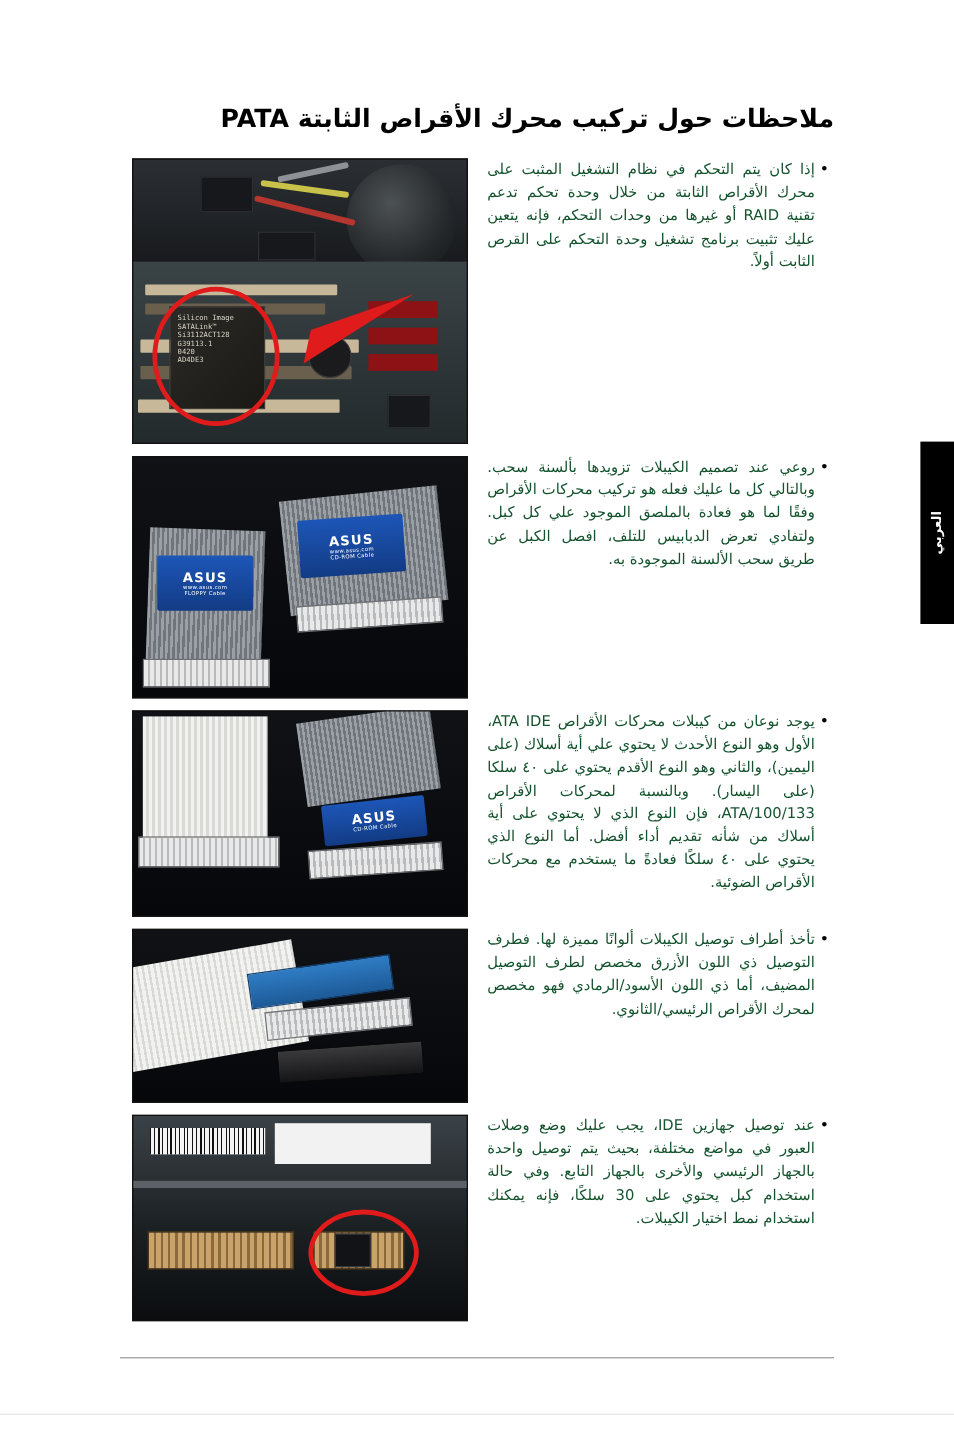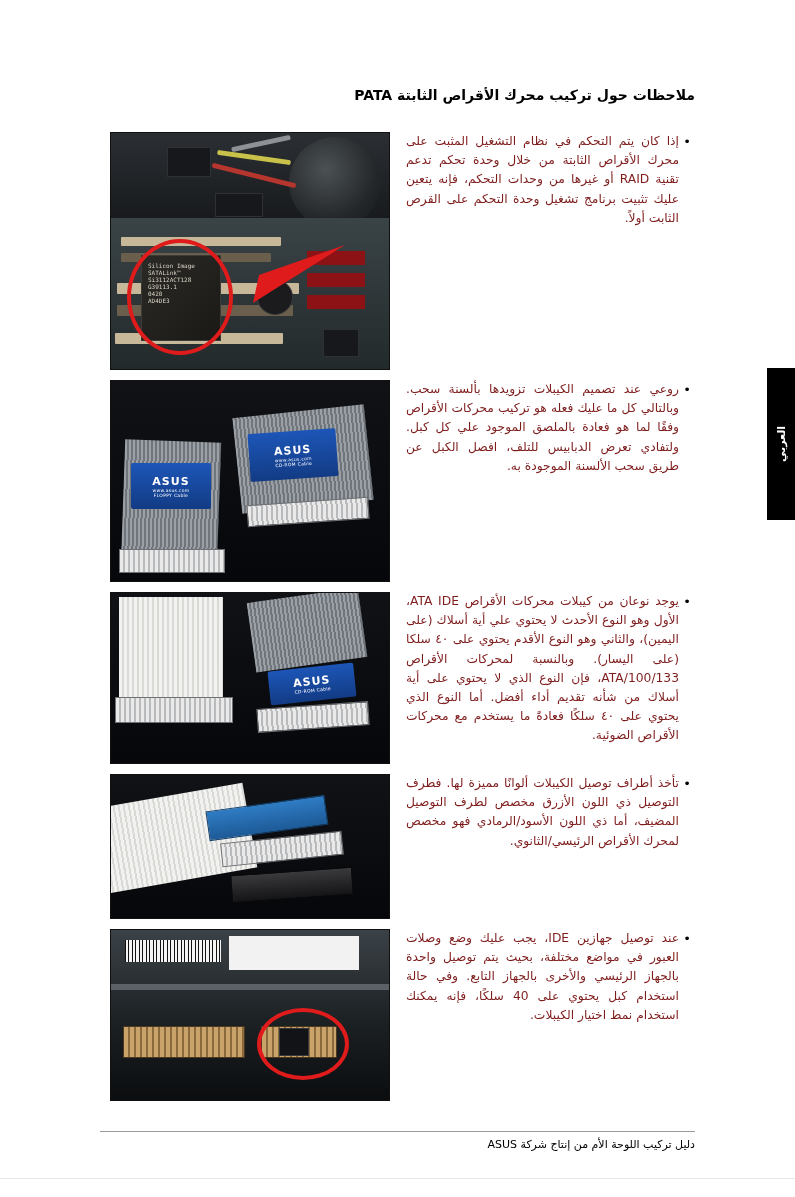--- a/index.html
+++ b/index.html
@@ -19,21 +19,21 @@
     box-sizing: border-box;
   }
 
   
   .page-title {
     position: absolute;
     top: 86px;
     right: 100px;
     left: 100px;
     text-align: right;
-    font-size: 14px;
+    font-size: 21px;
     font-weight: bold;
     color: #000000;
     direction: rtl;
     line-height: 1.3;
   }
 
   
   .side-tab {
     position: absolute;
     top: 368px;
@@ -84,21 +84,21 @@
     line-height: 19px;
     color: #000;
     text-align: center;
   }
   .para {
     flex: 1 1 auto;
     text-align: justify;
     text-align-last: right;
     font-size: 12.3px;
     line-height: 19.2px;
-    color: #7f1d1d;
+    color: #14532d;
     direction: rtl;
   }
 
   .img-col {
     width: 280px;
     flex: 0 0 280px;
     margin-right: 10px;
   }
 
   
@@ -348,35 +348,34 @@
           <div class="blueconn" style="left:96px; top:28px; width:118px; height:28px; transform:rotate(-8deg);"></div>
           <div class="connector" style="left:110px; top:62px; width:120px; height:22px; transform:rotate(-6deg);"></div>
           <div class="blackconn" style="left:120px; top:96px; width:120px; height:26px; transform:rotate(-4deg);"></div>
         </div>
       </div>
     </div>
 
     <div class="row" style="margin-top:10px;">
       <div class="text-col">
         <div class="bullet">•</div>
-        <div class="para">عند توصيل جهازين IDE، يجب عليك وضع وصلات العبور في مواضع مختلفة، بحيث يتم توصيل واحدة بالجهاز الرئيسي والأخرى بالجهاز التابع. وفي حالة استخدام كبل يحتوي على 40 سلكًا، فإنه يمكنك استخدام نمط اختيار الكيبلات.</div>
+        <div class="para">عند توصيل جهازين IDE، يجب عليك وضع وصلات العبور في مواضع مختلفة، بحيث يتم توصيل واحدة بالجهاز الرئيسي والأخرى بالجهاز التابع. وفي حالة استخدام كبل يحتوي على 30 سلكًا، فإنه يمكنك استخدام نمط اختيار الكيبلات.</div>
       </div>
       <div class="img-col">
         <div class="photo p5">
           <div class="cbl-bg" style="background:linear-gradient(180deg,#3b4247 0%,#1b2023 55%,#0b0d0f 100%);"></div>
           <div class="barcode" style="left:14px; top:10px; width:96px; height:22px;"></div>
           <div style="position:absolute; left:118px; top:6px; width:130px; height:34px; background:#f2f2f2;"></div>
           <div style="position:absolute; left:0; top:54px; width:100%; height:6px; background:#5b6166;"></div>
           <div class="pinblock" style="left:12px; top:96px; width:120px; height:30px;"></div>
           <div class="pinblock" style="left:150px; top:96px; width:74px; height:30px;"></div>
           <div class="jumper" style="left:168px; top:98px; width:28px; height:26px;"></div>
           <div class="ring" style="left:146px; top:78px; width:92px; height:72px;"></div>
         </div>
       </div>
     </div>
 
   </div>
 
   <div class="footer-rule"></div>
-  <div class="footer-text">دليل تركيب اللوحة الأم من إنتاج شركة ASUS</div>
   <div class="bottom-band"></div>
 
 </div>
 
 </body></html>

